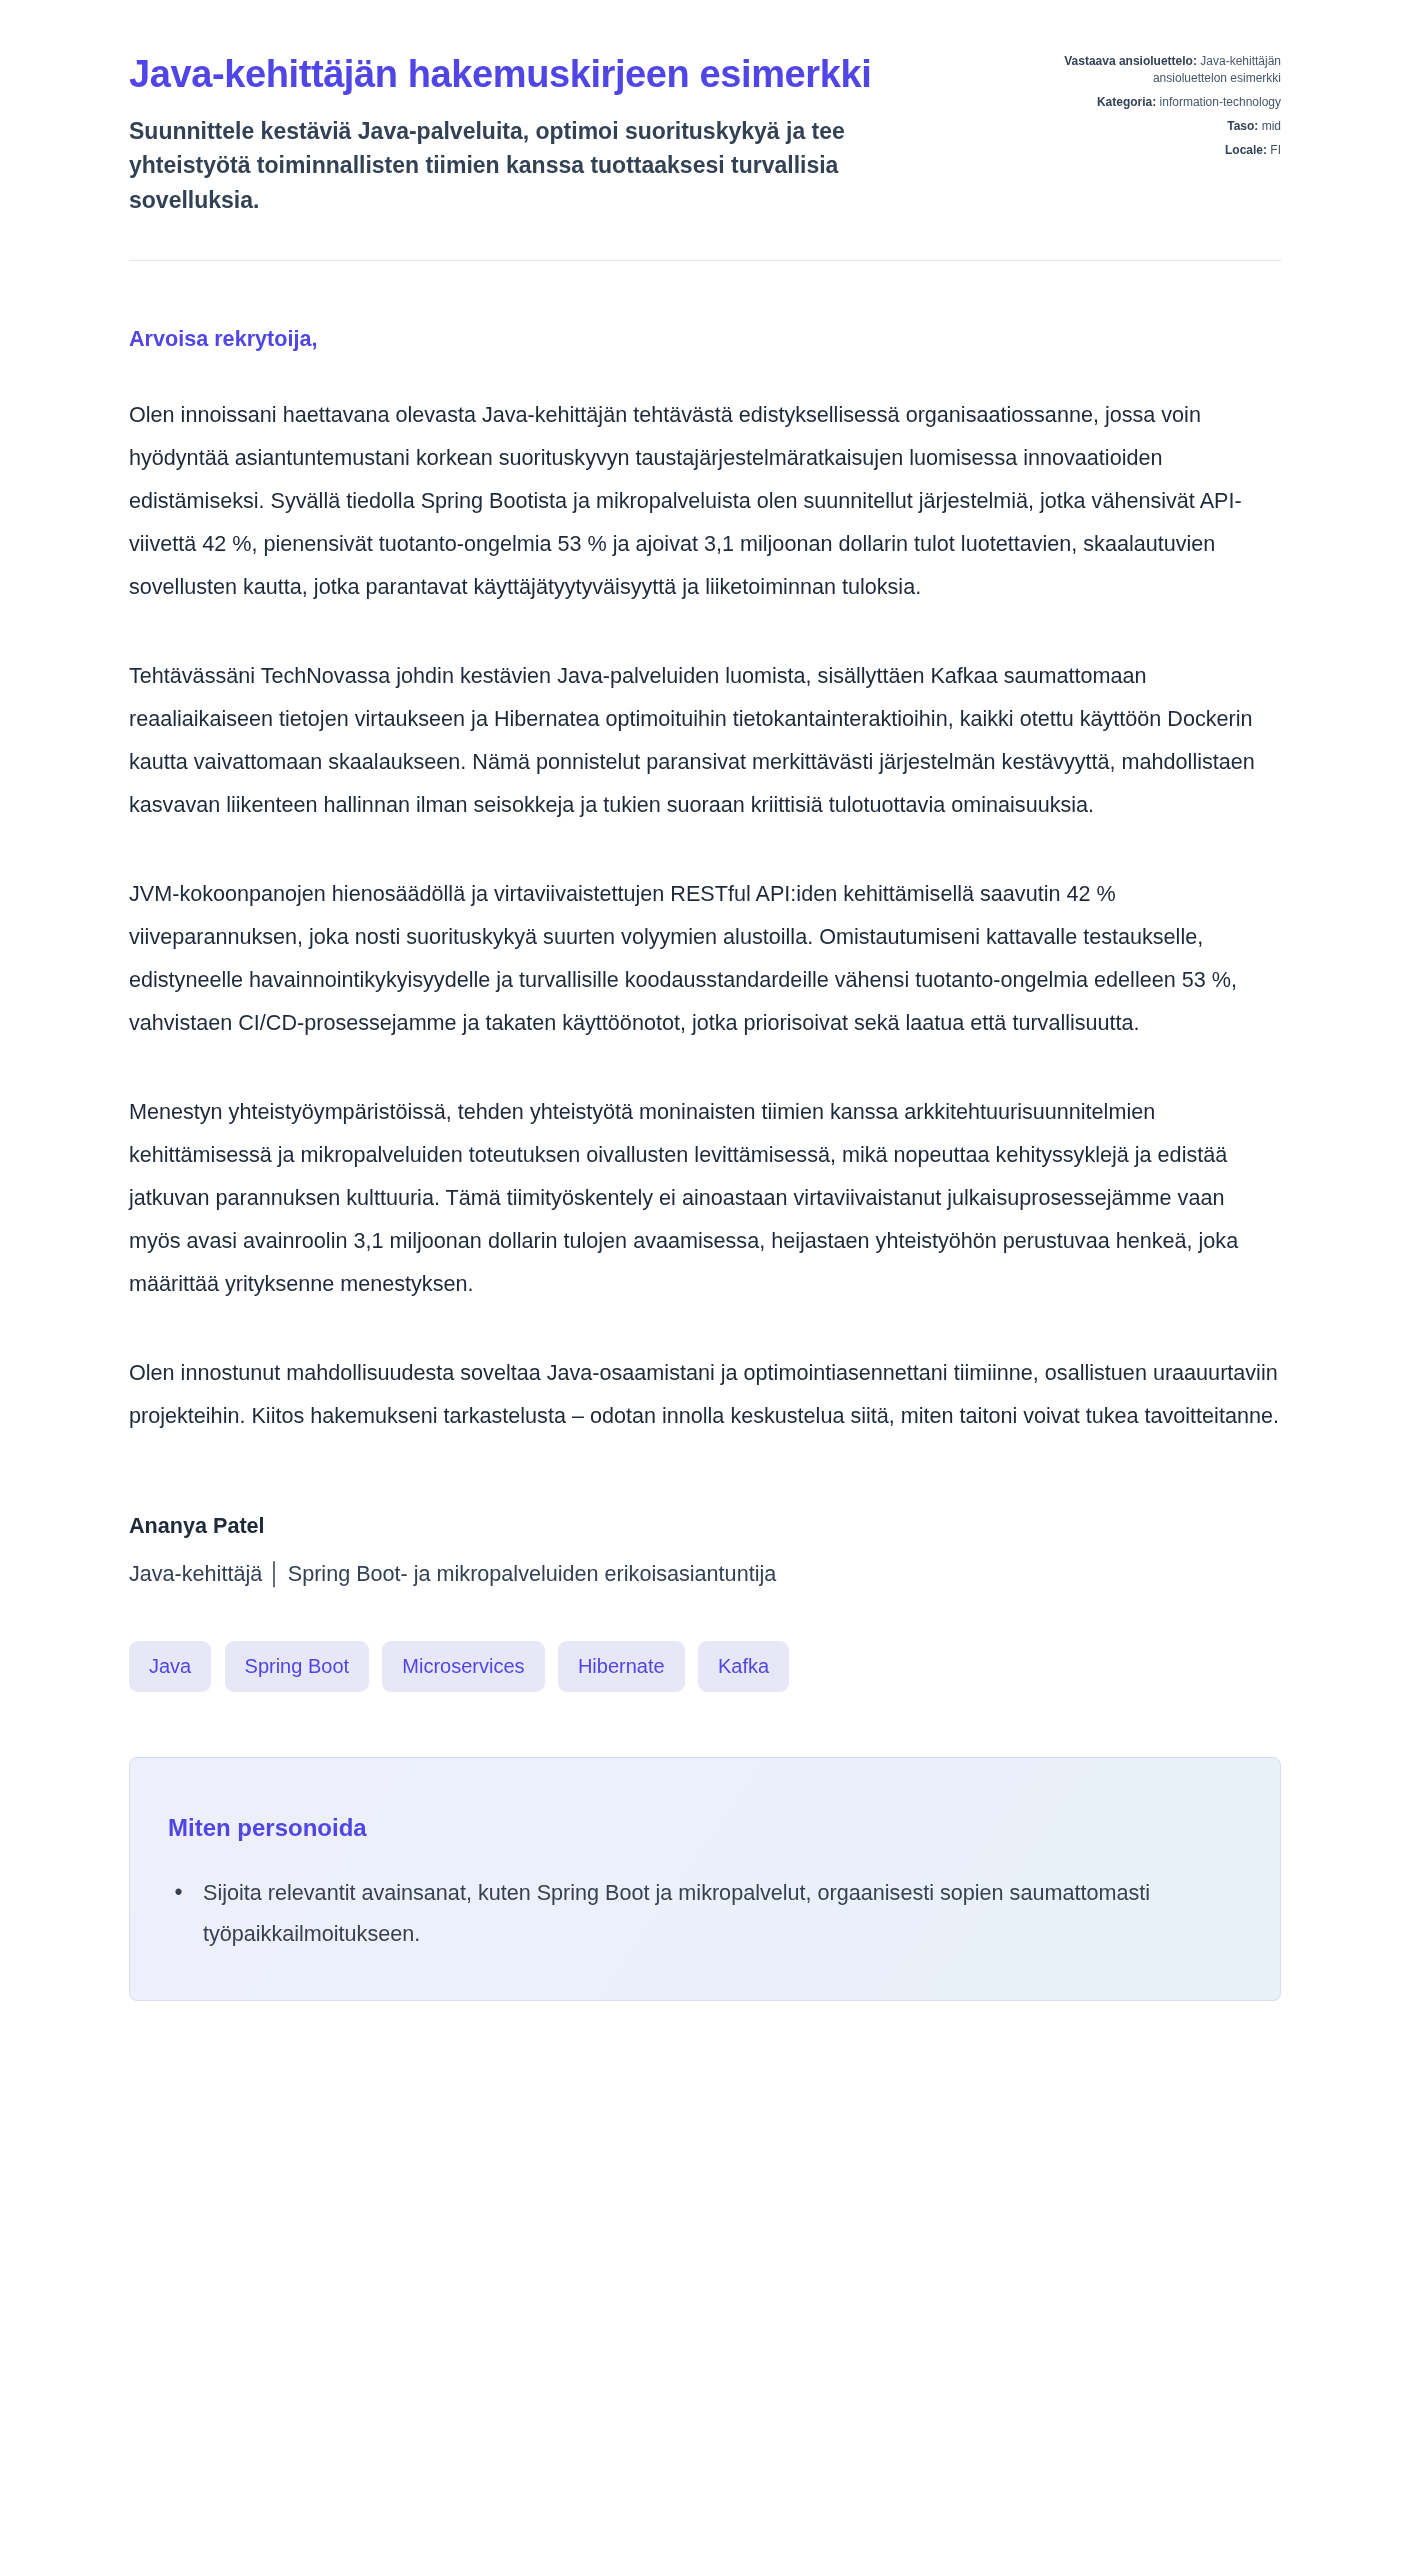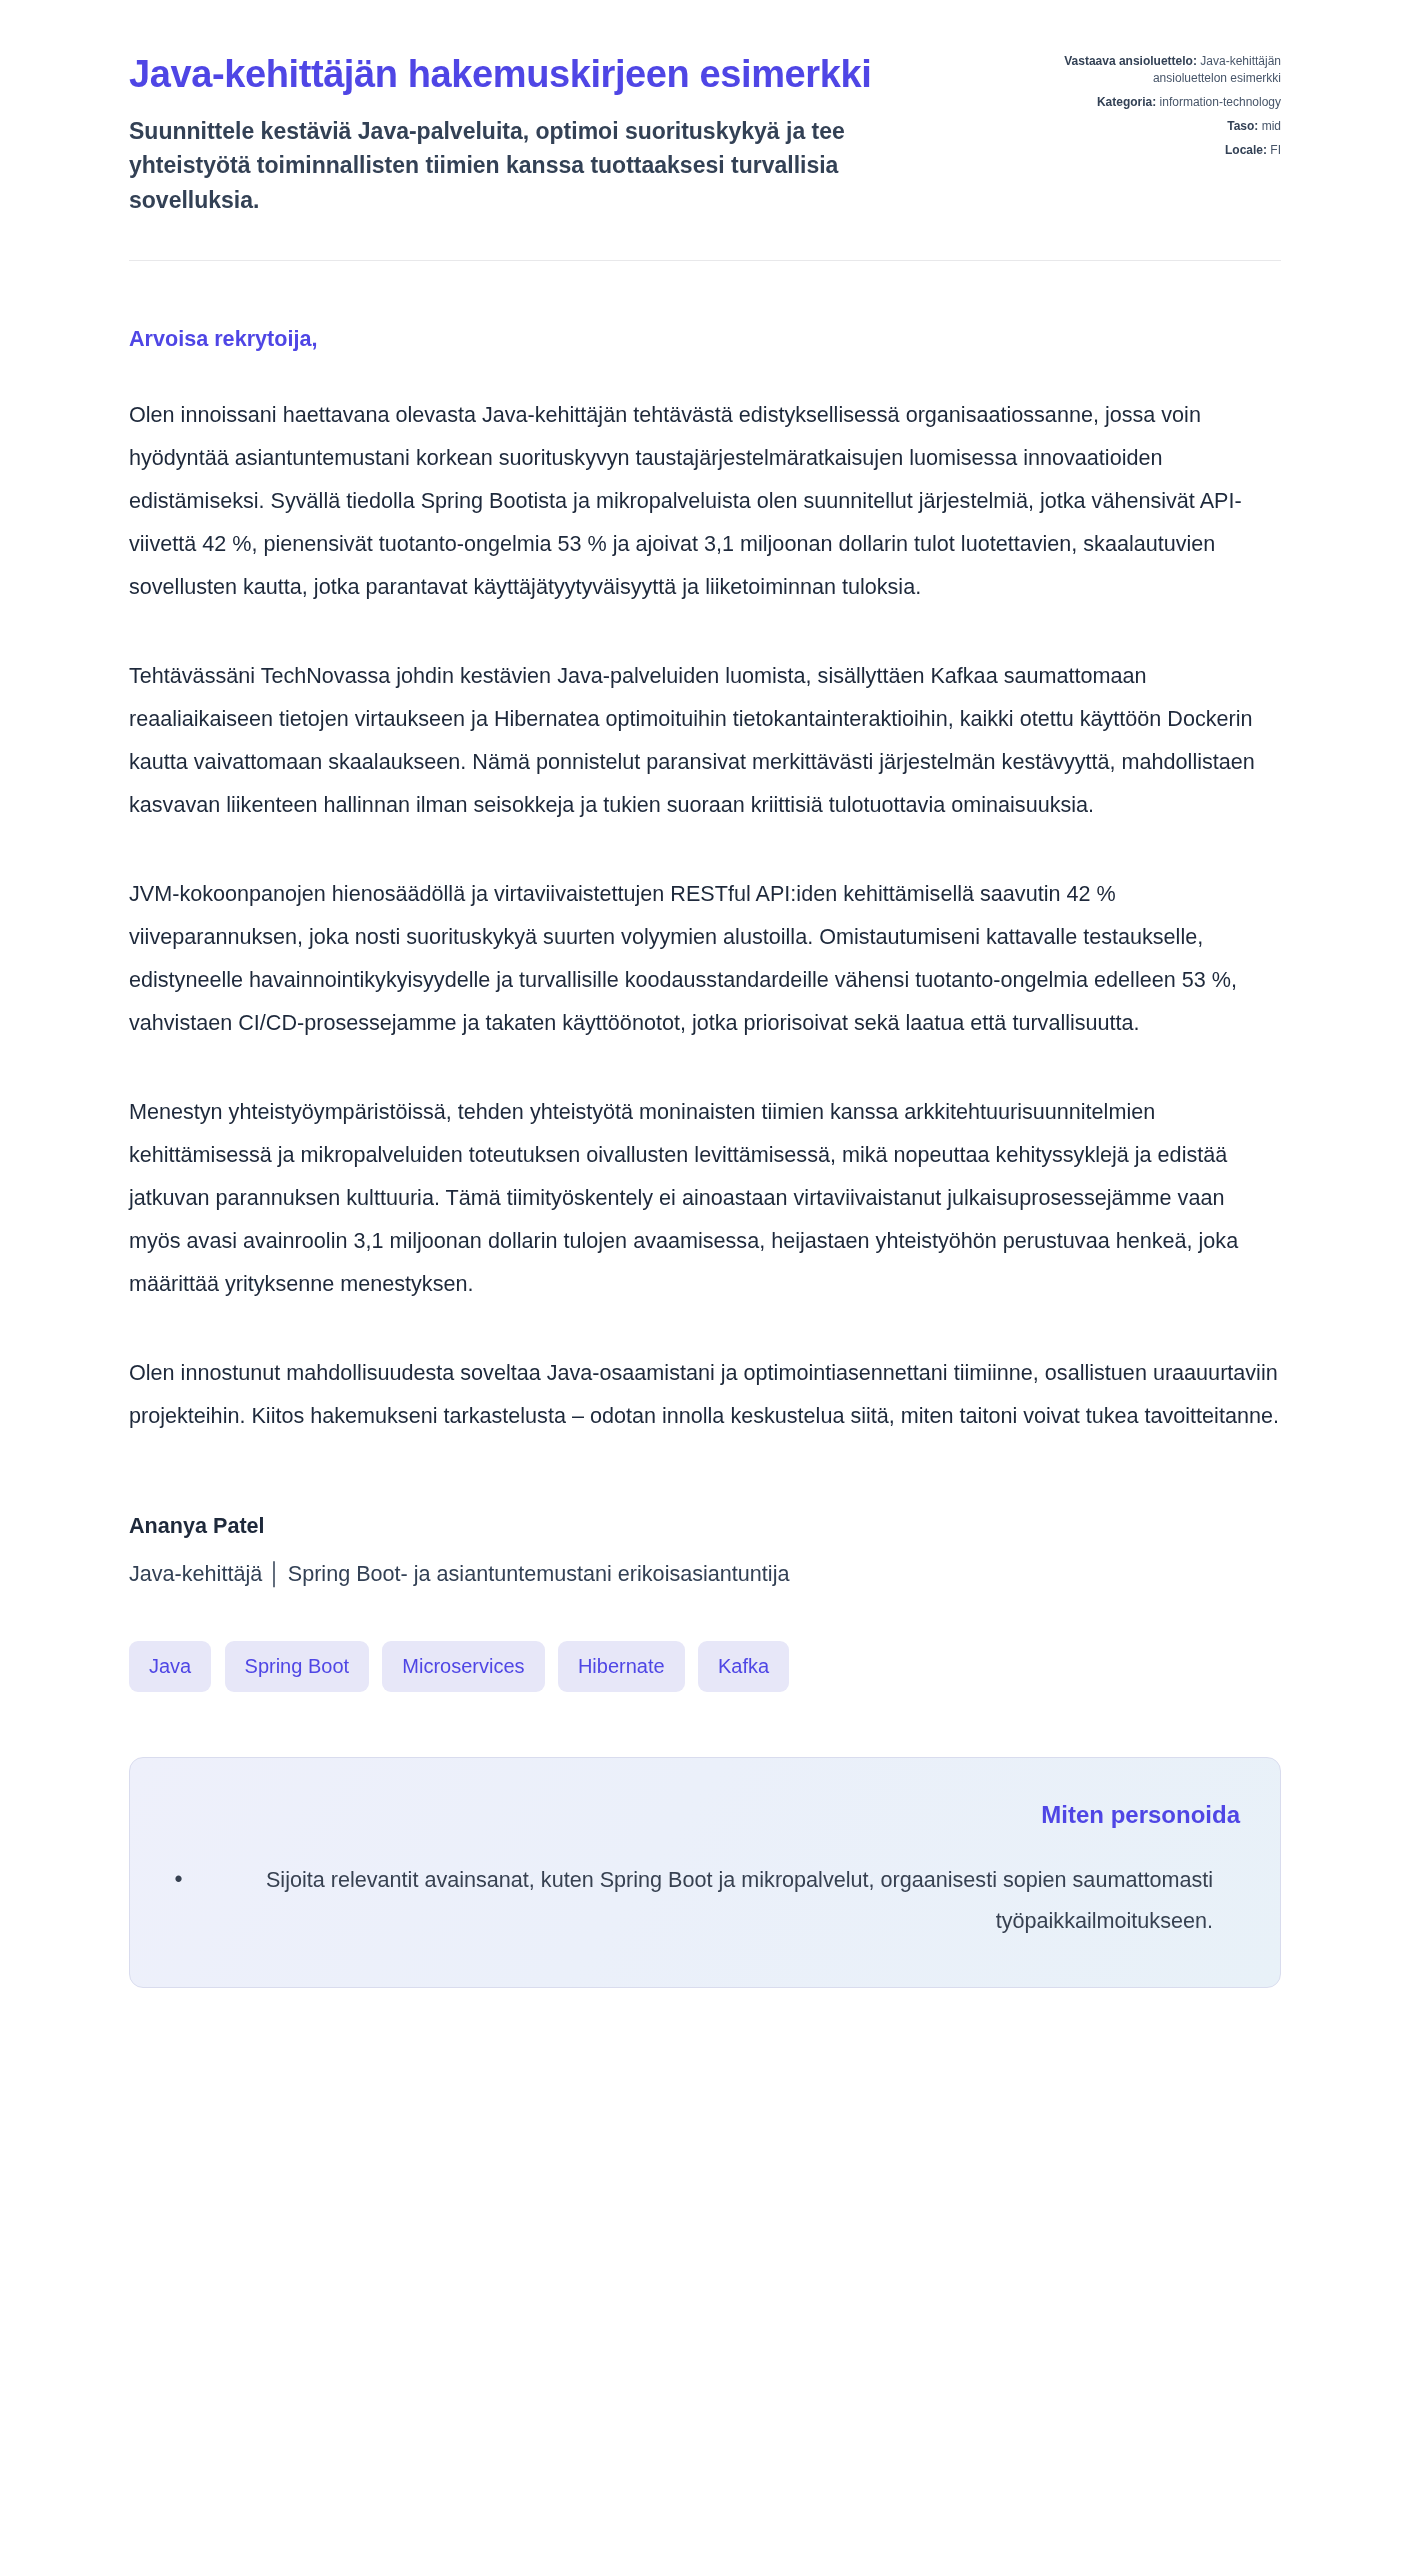--- a/index.html
+++ b/index.html
@@ -97,24 +97,23 @@
     font-size: 20px;
     font-weight: 500;
     padding: 14px 20px;
     border-radius: 9px;
     cursor: pointer;
   }
   
   .tips-box {
     margin-top: 65px;
     border: 1.7px solid #d9dcee;
-    border-radius: 14px;
+    border-radius: 8px;
     background: linear-gradient(125deg, #eef0fb 0%, #ebf0fa 45%, #e8f1f8 100%);
-    padding: 43px 40px 46px 38px;
-    text-align: right;
+    padding: 56px 40px 46px 38px;
   }
   .tips-title {
     font-size: 24px;
     font-weight: 700;
     color: #4f46e5;
     margin-bottom: 30px;
   }
   .tips-list {
     list-style: none;
   }
@@ -172,21 +171,21 @@
   <div class="letter">
     <div class="greeting">Arvoisa rekrytoija,</div>
 
     <p class="para">Olen innoissani haettavana olevasta Java-kehittäjän tehtävästä edistyksellisessä organisaatiossanne, jossa voin hyödyntää asiantuntemustani korkean suorituskyvyn taustajärjestelmäratkaisujen luomisessa innovaatioiden edistämiseksi. Syvällä tiedolla Spring Bootista ja mikropalveluista olen suunnitellut järjestelmiä, jotka vähensivät API-viivettä 42 %, pienensivät tuotanto-ongelmia 53 % ja ajoivat 3,1 miljoonan dollarin tulot luotettavien, skaalautuvien sovellusten kautta, jotka parantavat käyttäjätyytyväisyyttä ja liiketoiminnan tuloksia.</p>
     <p class="para">Tehtävässäni TechNovassa johdin kestävien Java-palveluiden luomista, sisällyttäen Kafkaa saumattomaan reaaliaikaiseen tietojen virtaukseen ja Hibernatea optimoituihin tietokantainteraktioihin, kaikki otettu käyttöön Dockerin kautta vaivattomaan skaalaukseen. Nämä ponnistelut paransivat merkittävästi järjestelmän kestävyyttä, mahdollistaen kasvavan liikenteen hallinnan ilman seisokkeja ja tukien suoraan kriittisiä tulotuottavia ominaisuuksia.</p>
     <p class="para">JVM-kokoonpanojen hienosäädöllä ja virtaviivaistettujen RESTful API:iden kehittämisellä saavutin 42 % viiveparannuksen, joka nosti suorituskykyä suurten volyymien alustoilla. Omistautumiseni kattavalle testaukselle, edistyneelle havainnointikykyisyydelle ja turvallisille koodausstandardeille vähensi tuotanto-ongelmia edelleen 53 %, vahvistaen CI/CD-prosessejamme ja takaten käyttöönotot, jotka priorisoivat sekä laatua että turvallisuutta.</p>
     <p class="para">Menestyn yhteistyöympäristöissä, tehden yhteistyötä moninaisten tiimien kanssa arkkitehtuurisuunnitelmien kehittämisessä ja mikropalveluiden toteutuksen oivallusten levittämisessä, mikä nopeuttaa kehityssyklejä ja edistää jatkuvan parannuksen kulttuuria. Tämä tiimityöskentely ei ainoastaan virtaviivaistanut julkaisuprosessejämme vaan myös avasi avainroolin 3,1 miljoonan dollarin tulojen avaamisessa, heijastaen yhteistyöhön perustuvaa henkeä, joka määrittää yrityksenne menestyksen.</p>
     <p class="para">Olen innostunut mahdollisuudesta soveltaa Java-osaamistani ja optimointiasennettani tiimiinne, osallistuen uraauurtaviin projekteihin. Kiitos hakemukseni tarkastelusta – odotan innolla keskustelua siitä, miten taitoni voivat tukea tavoitteitanne.</p>
 
     <div class="signature-name">Ananya Patel</div>
-    <div class="signature-role">Java-kehittäjä │ Spring Boot- ja asiantuntemustani erikoisasiantuntija</div>
+    <div class="signature-role">Java-kehittäjä │ Spring Boot- ja mikropalveluiden erikoisasiantuntija</div>
   </div>
 
   <div class="tags">
     <span class="tag-chip">Java</span>
     <span class="tag-chip">Spring Boot</span>
     <span class="tag-chip">Microservices</span>
     <span class="tag-chip">Hibernate</span>
     <span class="tag-chip">Kafka</span>
   </div>
 

